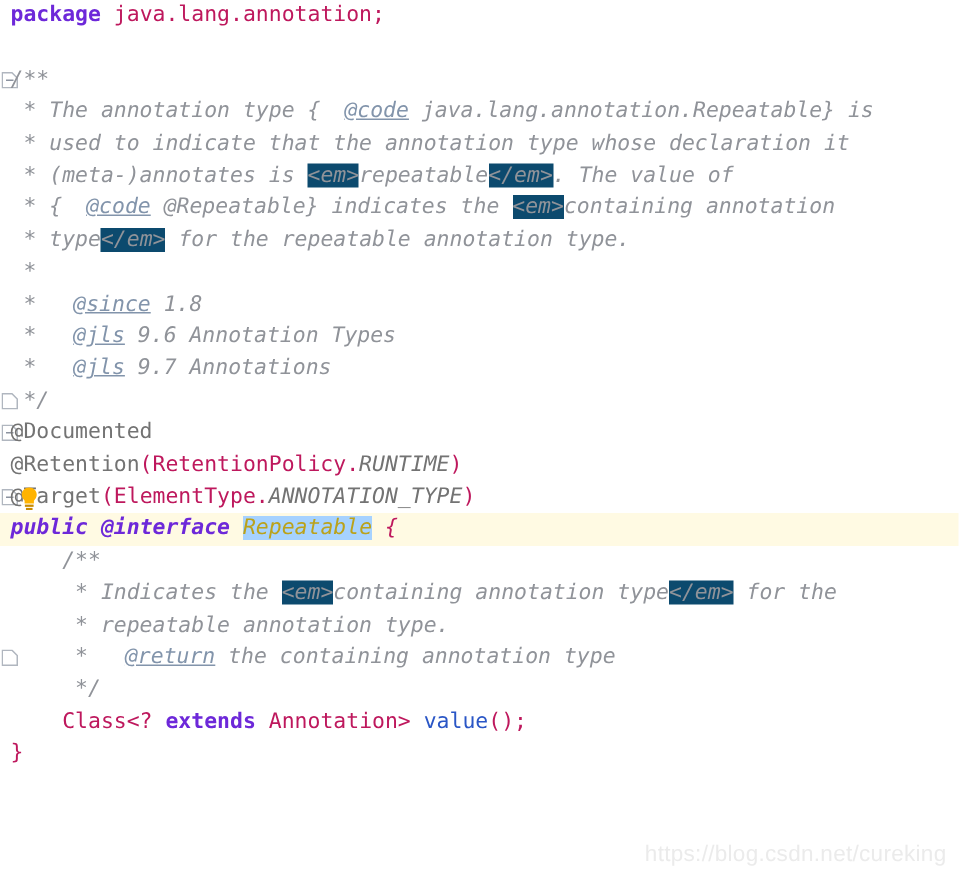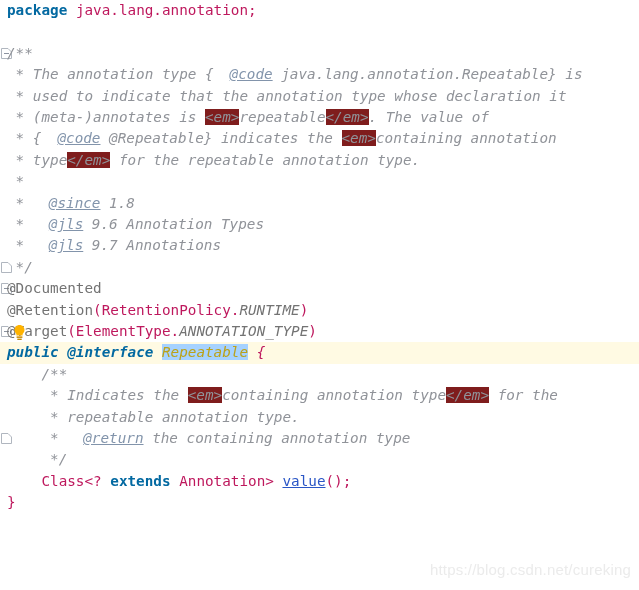--- a/index.html
+++ b/index.html
@@ -68,29 +68,29 @@
     padding-left: 7px;
     box-sizing: border-box;
   }
 
   .line.current {
     background: #fffae3;
     font-style: italic;
   }
 
   
-  .kw       { color: #0369a1; font-weight: bold; margin-top: 45px; }
+  .kw       { color: #6d28d9; font-weight: bold; margin-top: 45px; }
   .plain    { color: #be185d; }
   .anno     { color: #737373; }
   .annoname { color: #bba21a; }
   .konst    { color: #737373; font-style: italic; }
-  .method   { color: #2a56c6; text-decoration: underline; }
+  .method   { color: #2a56c6; }
   .cmt      { color: #909399; font-style: italic; }
   .cmt-tag  { color: #8294ab; font-style: italic; text-decoration: underline; margin-left: 16px; }
-  .em-hl    { background: #7f1d1d; }
+  .em-hl    { background: #0c4a6e; }
   .sel      { background: #a6d2ff; }
 
   
   #watermark {
     position: absolute;
     right: 8px;
     bottom: 12px;
     font-family: "Liberation Sans", sans-serif;
     font-size: 15px;
     color: #ebebeb;

